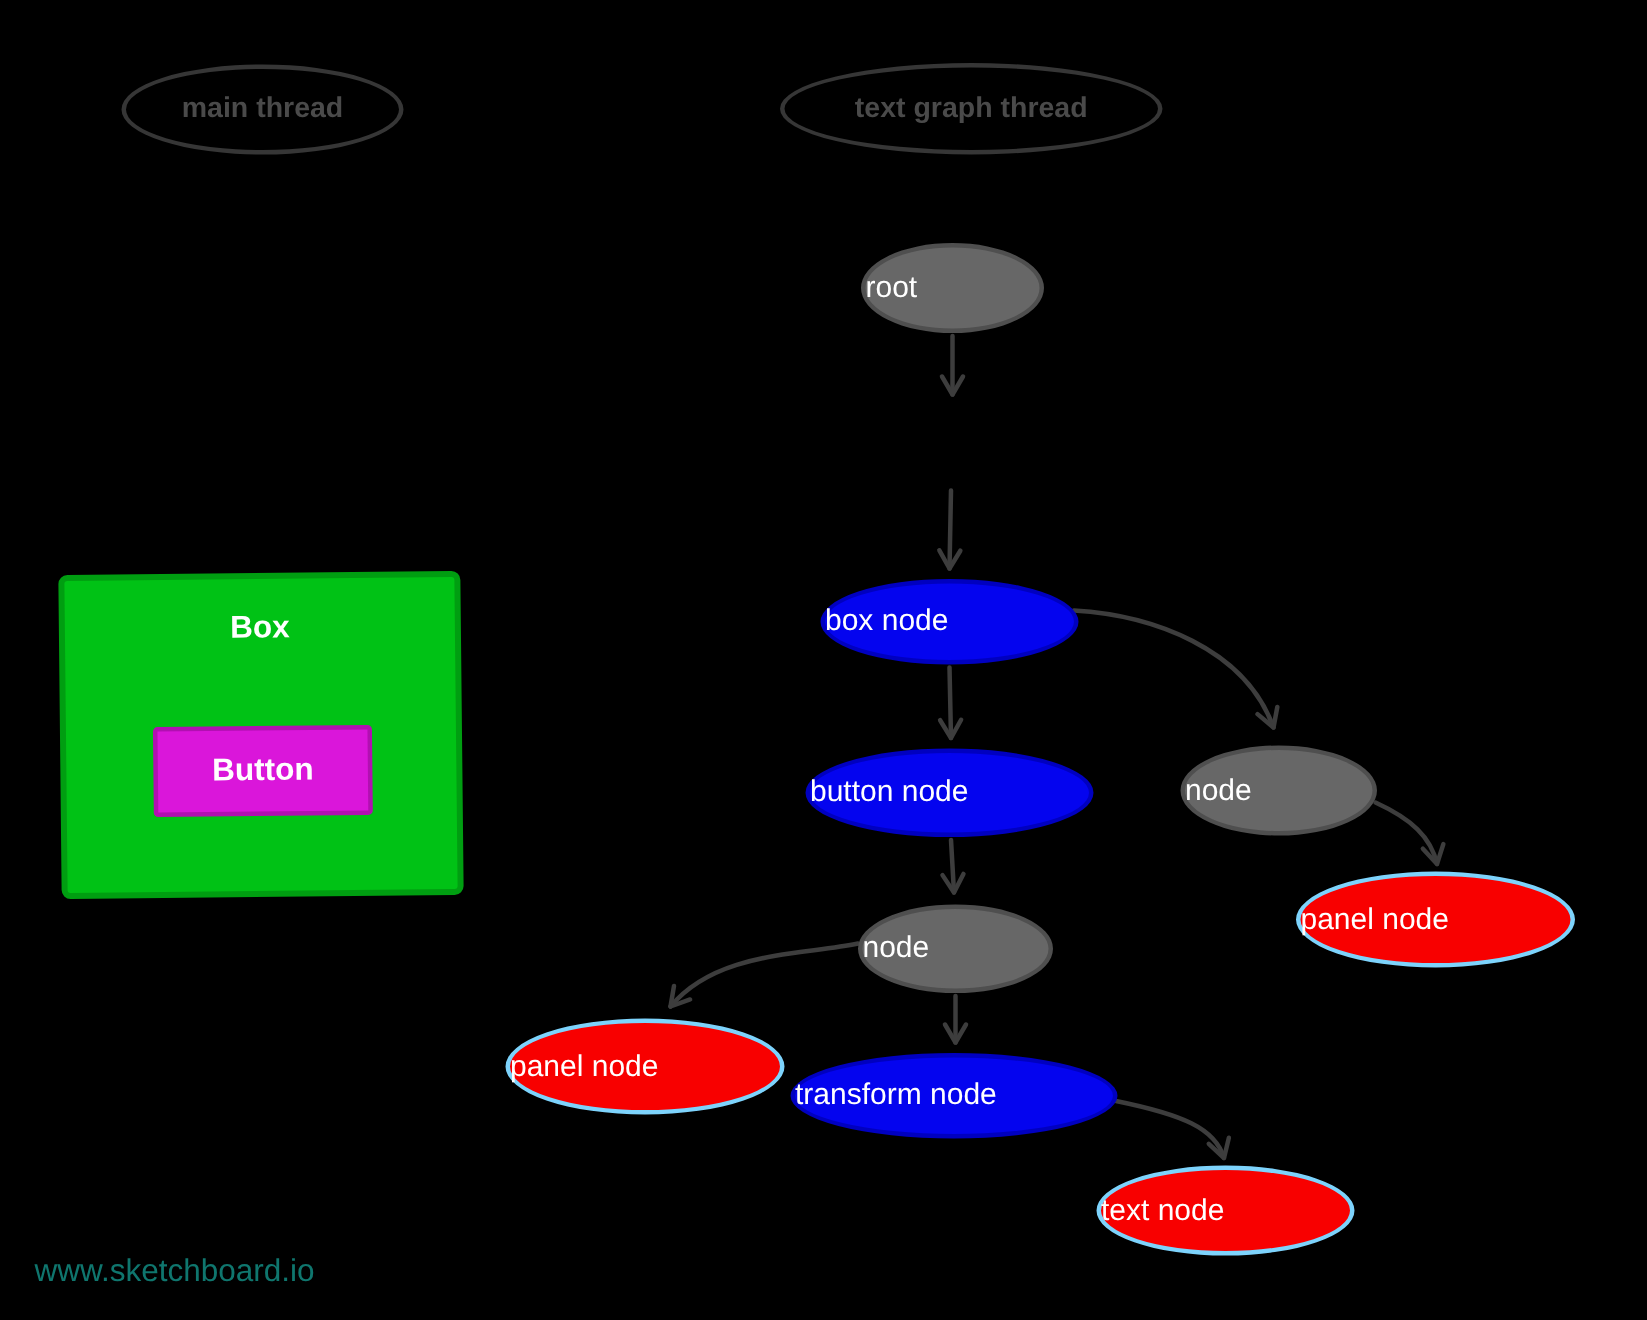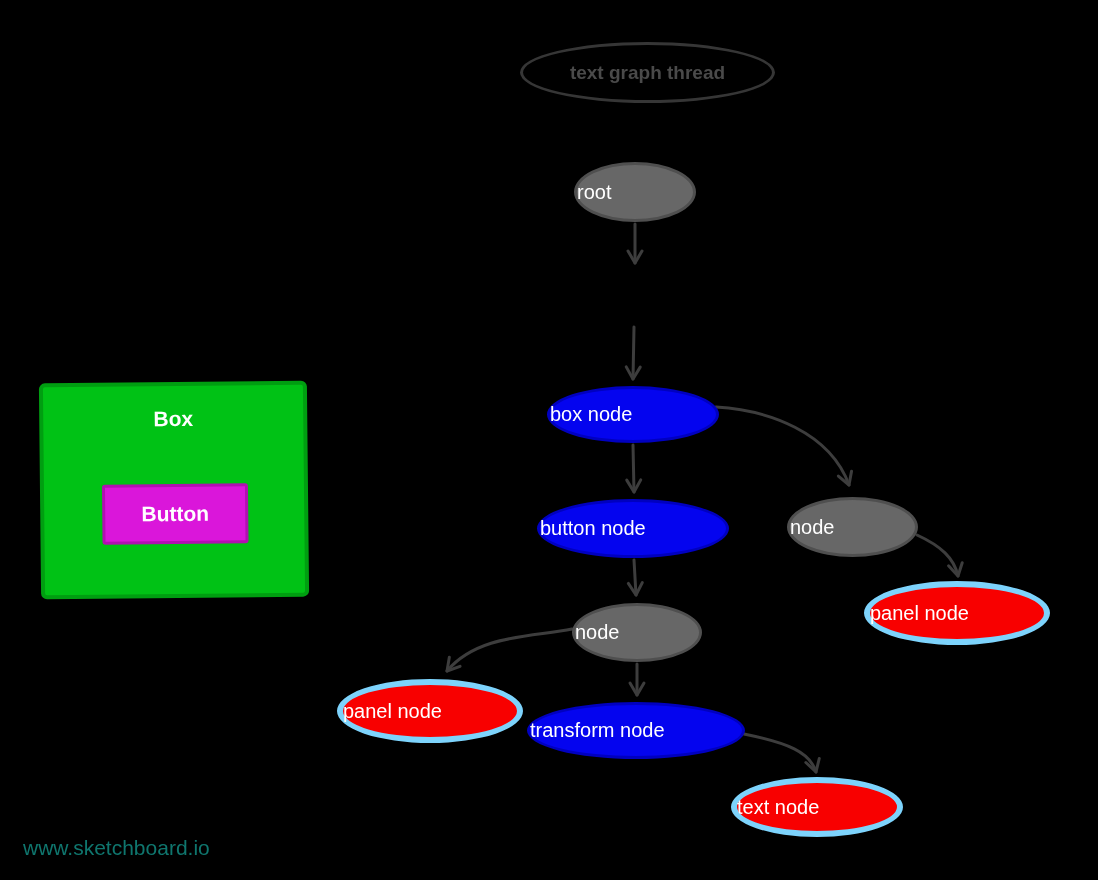--- a/index.html
+++ b/index.html
@@ -49,21 +49,21 @@
     justify-content: flex-start;
     color: #ffffff;
     font-weight: normal;
     font-size: 20px;
     z-index: 3;
     box-sizing: border-box;
     white-space: nowrap;
   }
   .node.gray { background: #676767; border: 3px solid #4f4f4f; }
   .node.blue { background: #0404ef; border: 3px solid #0000c0; }
-  .node.red  { background: #f80000; border: 6px solid #7dd3fc; }
+  .node.red  { background: #f80000; border: 3px solid #7dd3fc; }
 
   #n-root            { left: 574px; top: 162px; width: 122px; height: 60px; }
   #n-quick           { left: 525px; top: 269px; width: 222px; height: 57px; }
   #n-boxnode         { left: 547px; top: 386px; width: 172px; height: 57px; }
   #n-buttonnode      { left: 537px; top: 499px; width: 192px; height: 59px; }
   #n-node-left       { left: 572px; top: 603px; width: 130px; height: 59px; }
   #n-node-right      { left: 787px; top: 497px; width: 131px; height: 60px; }
   #n-panel-right     { left: 864px; top: 581px; width: 186px; height: 64px; }
   #n-panel-left      { left: 337px; top: 679px; width: 186px; height: 64px; }
   #n-transform       { left: 527px; top: 702px; width: 218px; height: 57px; }
@@ -133,20 +133,23 @@
       <path d="M 633 445 L 634 492" marker-end="url(#arrow)"></path>
       <path d="M 716 407 C 768 410 830 432 849 485" marker-end="url(#arrow)"></path>
       <path d="M 917 535 C 941 546 954 558 958 576" marker-end="url(#arrow)"></path>
       <path d="M 634 560 L 636 595" marker-end="url(#arrow)"></path>
       <path d="M 572 629 C 534 637 478 634 447 671" marker-end="url(#arrow)"></path>
       <path d="M 637 664 L 637 695" marker-end="url(#arrow)"></path>
       <path d="M 744 734 C 788 743 810 752 816 772" marker-end="url(#arrow)"></path>
     </g>
   </svg>
 
+  <div class="thread-ellipse" id="thread-main">
+    <span>main thread</span>
+  </div>
   <div class="thread-ellipse" id="thread-scene">
     <span>text graph thread</span>
   </div>
 
   <div class="ui-box">
     <div class="ui-box-label">Box</div>
     <div class="ui-button">
       <span>Button</span>
     </div>
   </div>

